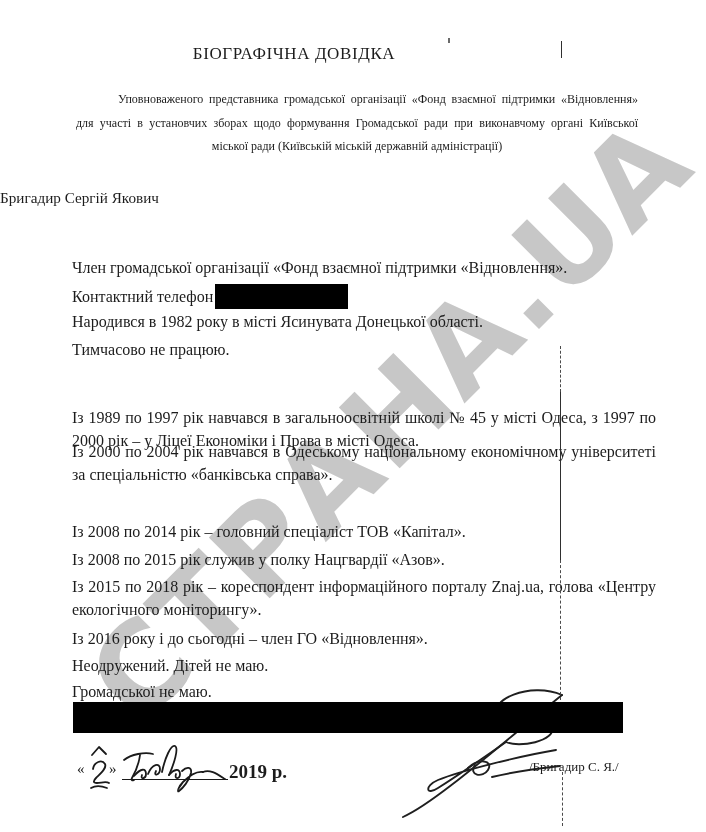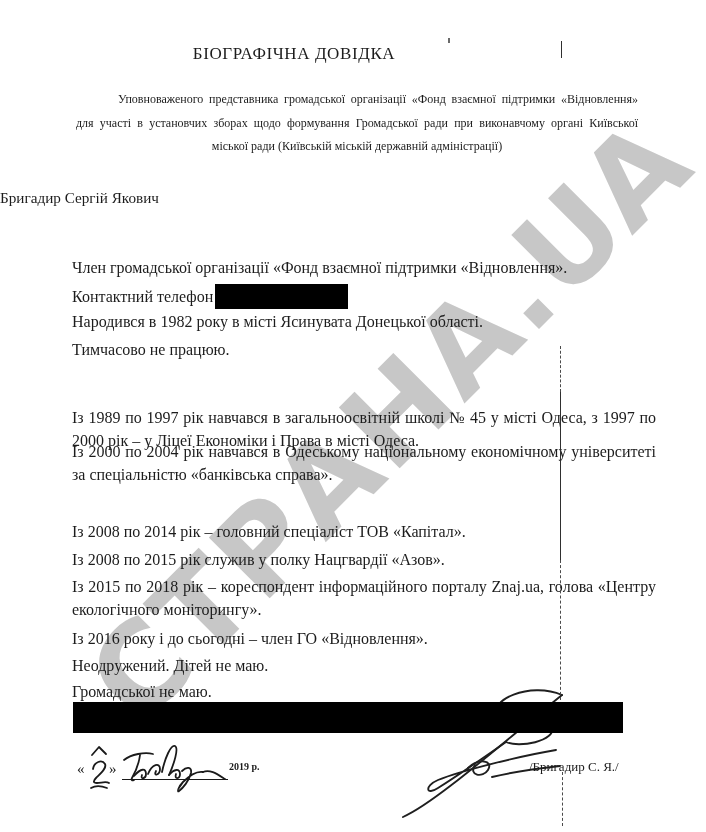--- a/index.html
+++ b/index.html
@@ -41,21 +41,21 @@
     position:absolute;left:73px;top:702px;width:550px;height:31px;z-index:4;
   }
   .fold{position:absolute;width:0;z-index:3;}
   .fold.solid{border-left:1.5px solid #2f2f2f;}
   .fold.dashed{border-left:1px dashed #4a4a4a;}
   .speck{position:absolute;left:448px;top:38px;width:2px;height:5px;background:#6a6a6a;z-index:3;}
   .q{position:absolute;z-index:2;font-size:15px;}
   .hand{position:absolute;z-index:2;}
   .hand path{fill:none;stroke:#1a1a1a;stroke-width:1.8;stroke-linecap:round;stroke-linejoin:round;}
   .date-underline{position:absolute;left:122px;top:746px;width:106px;height:33px;border-bottom:1.6px solid #1a1a1a;z-index:2;}
-  .year{position:absolute;left:229px;top:761px;z-index:2;font-size:10px;font-weight:bold;}
+  .year{position:absolute;left:229px;top:761px;z-index:2;font-size:19px;font-weight:bold;}
   .signature path{fill:none;stroke:#1f1f1f;stroke-width:1.9;stroke-linecap:round;stroke-linejoin:round;}
   .sig-caption{position:absolute;left:529px;top:759px;z-index:2;font-size:13px;}
 </style>
 </head>
 <body>
 
 <div class="page">
 
   <div class="watermark">СТРАНА.UA</div>
 

